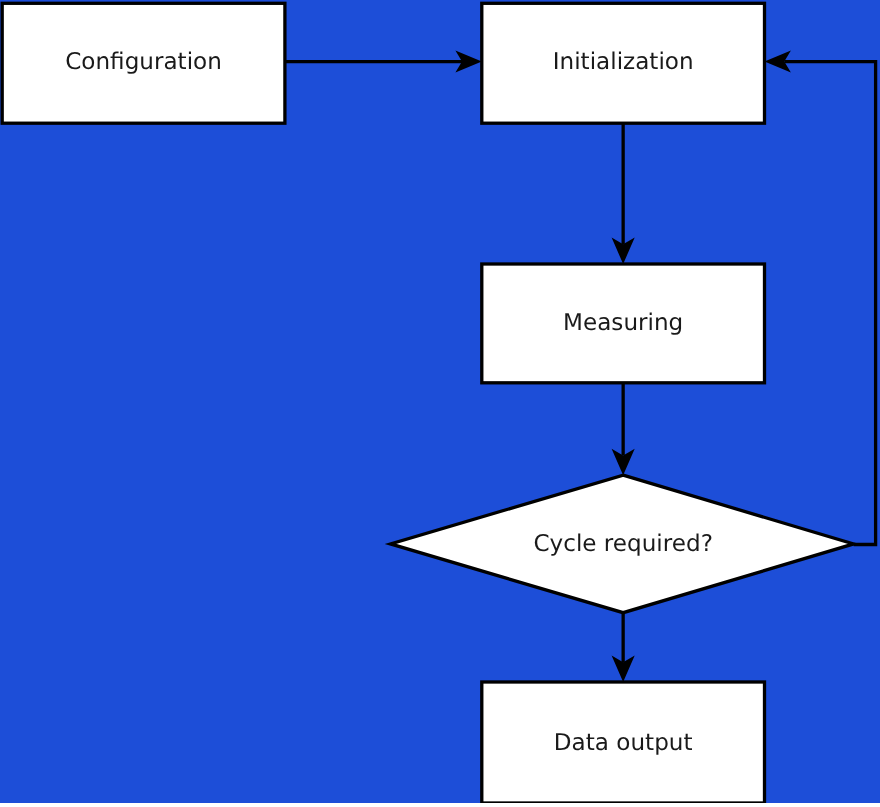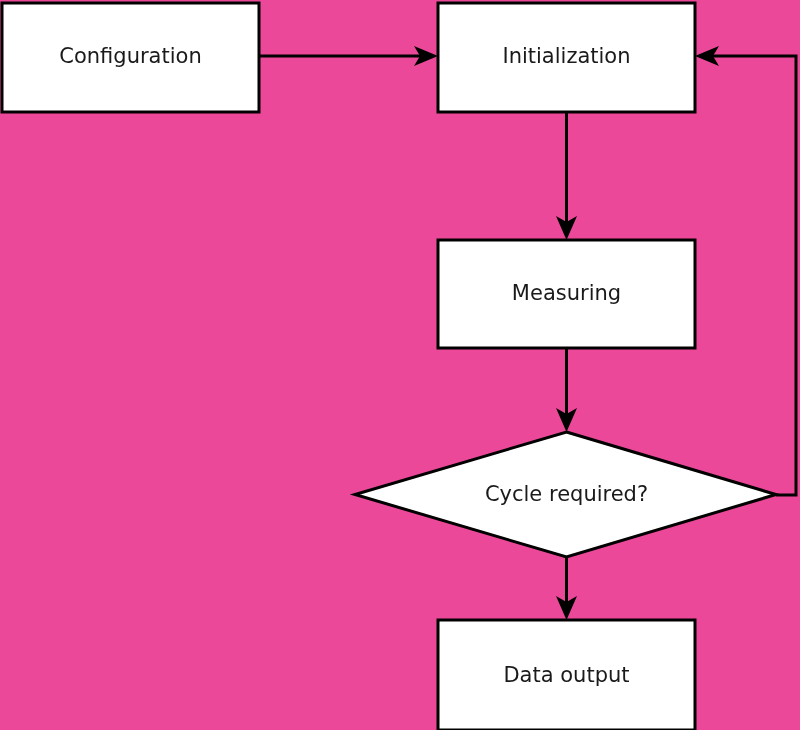--- a/index.html
+++ b/index.html
@@ -7,21 +7,21 @@
     padding: 0;
     background: #ffffff;
   }
   body {
     font-family: "DejaVu Sans", sans-serif;
   }
   #flowchart-canvas {
     position: relative;
     width: 800px;
     height: 730px;
-    background: #ec4899;
+    background: #1d4ed8;
     overflow: hidden;
   }
   #flow-svg {
     position: absolute;
     top: 0;
     left: 0;
     width: 800px;
     height: 734px;
     display: block;
   }

